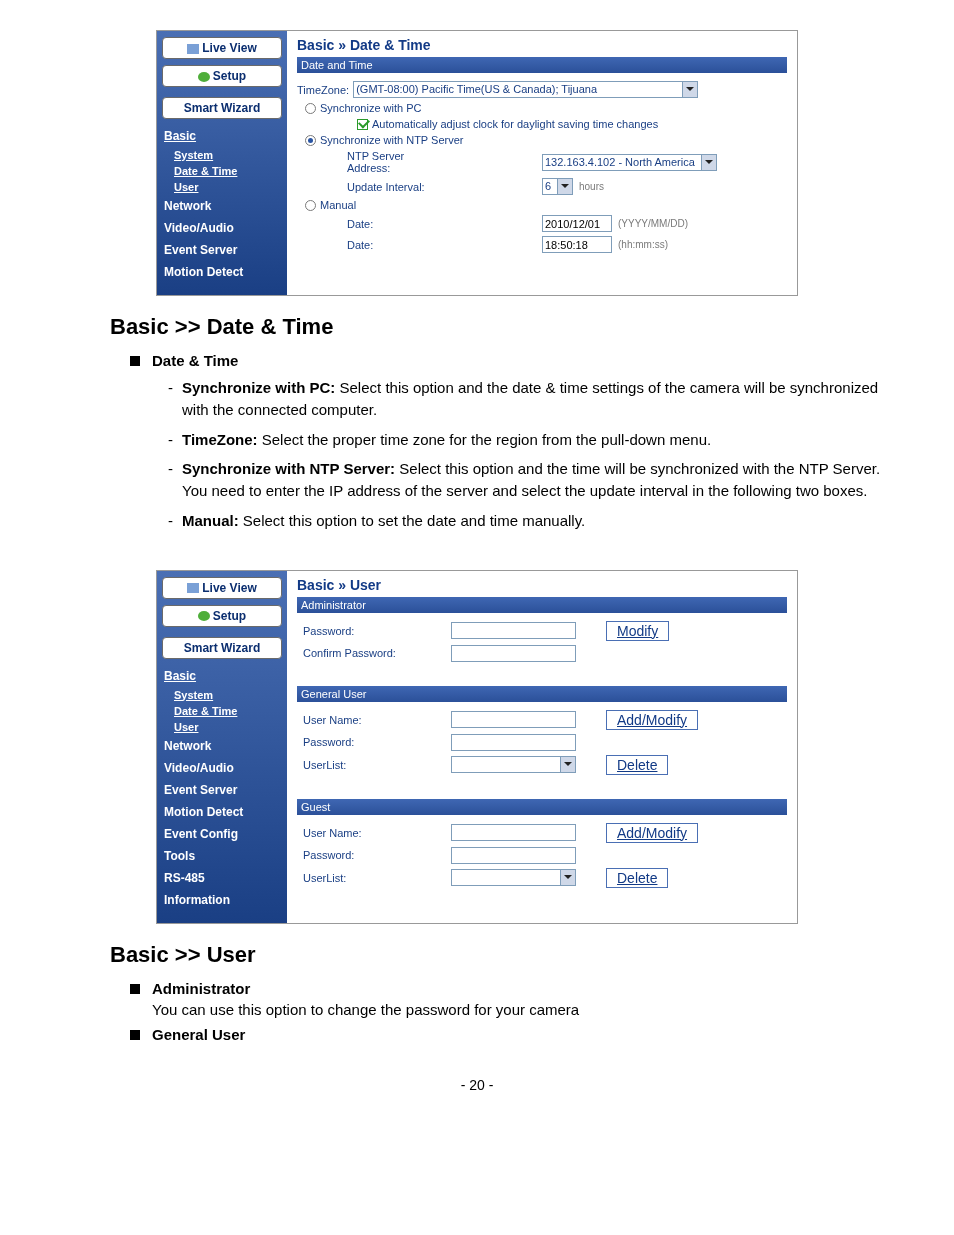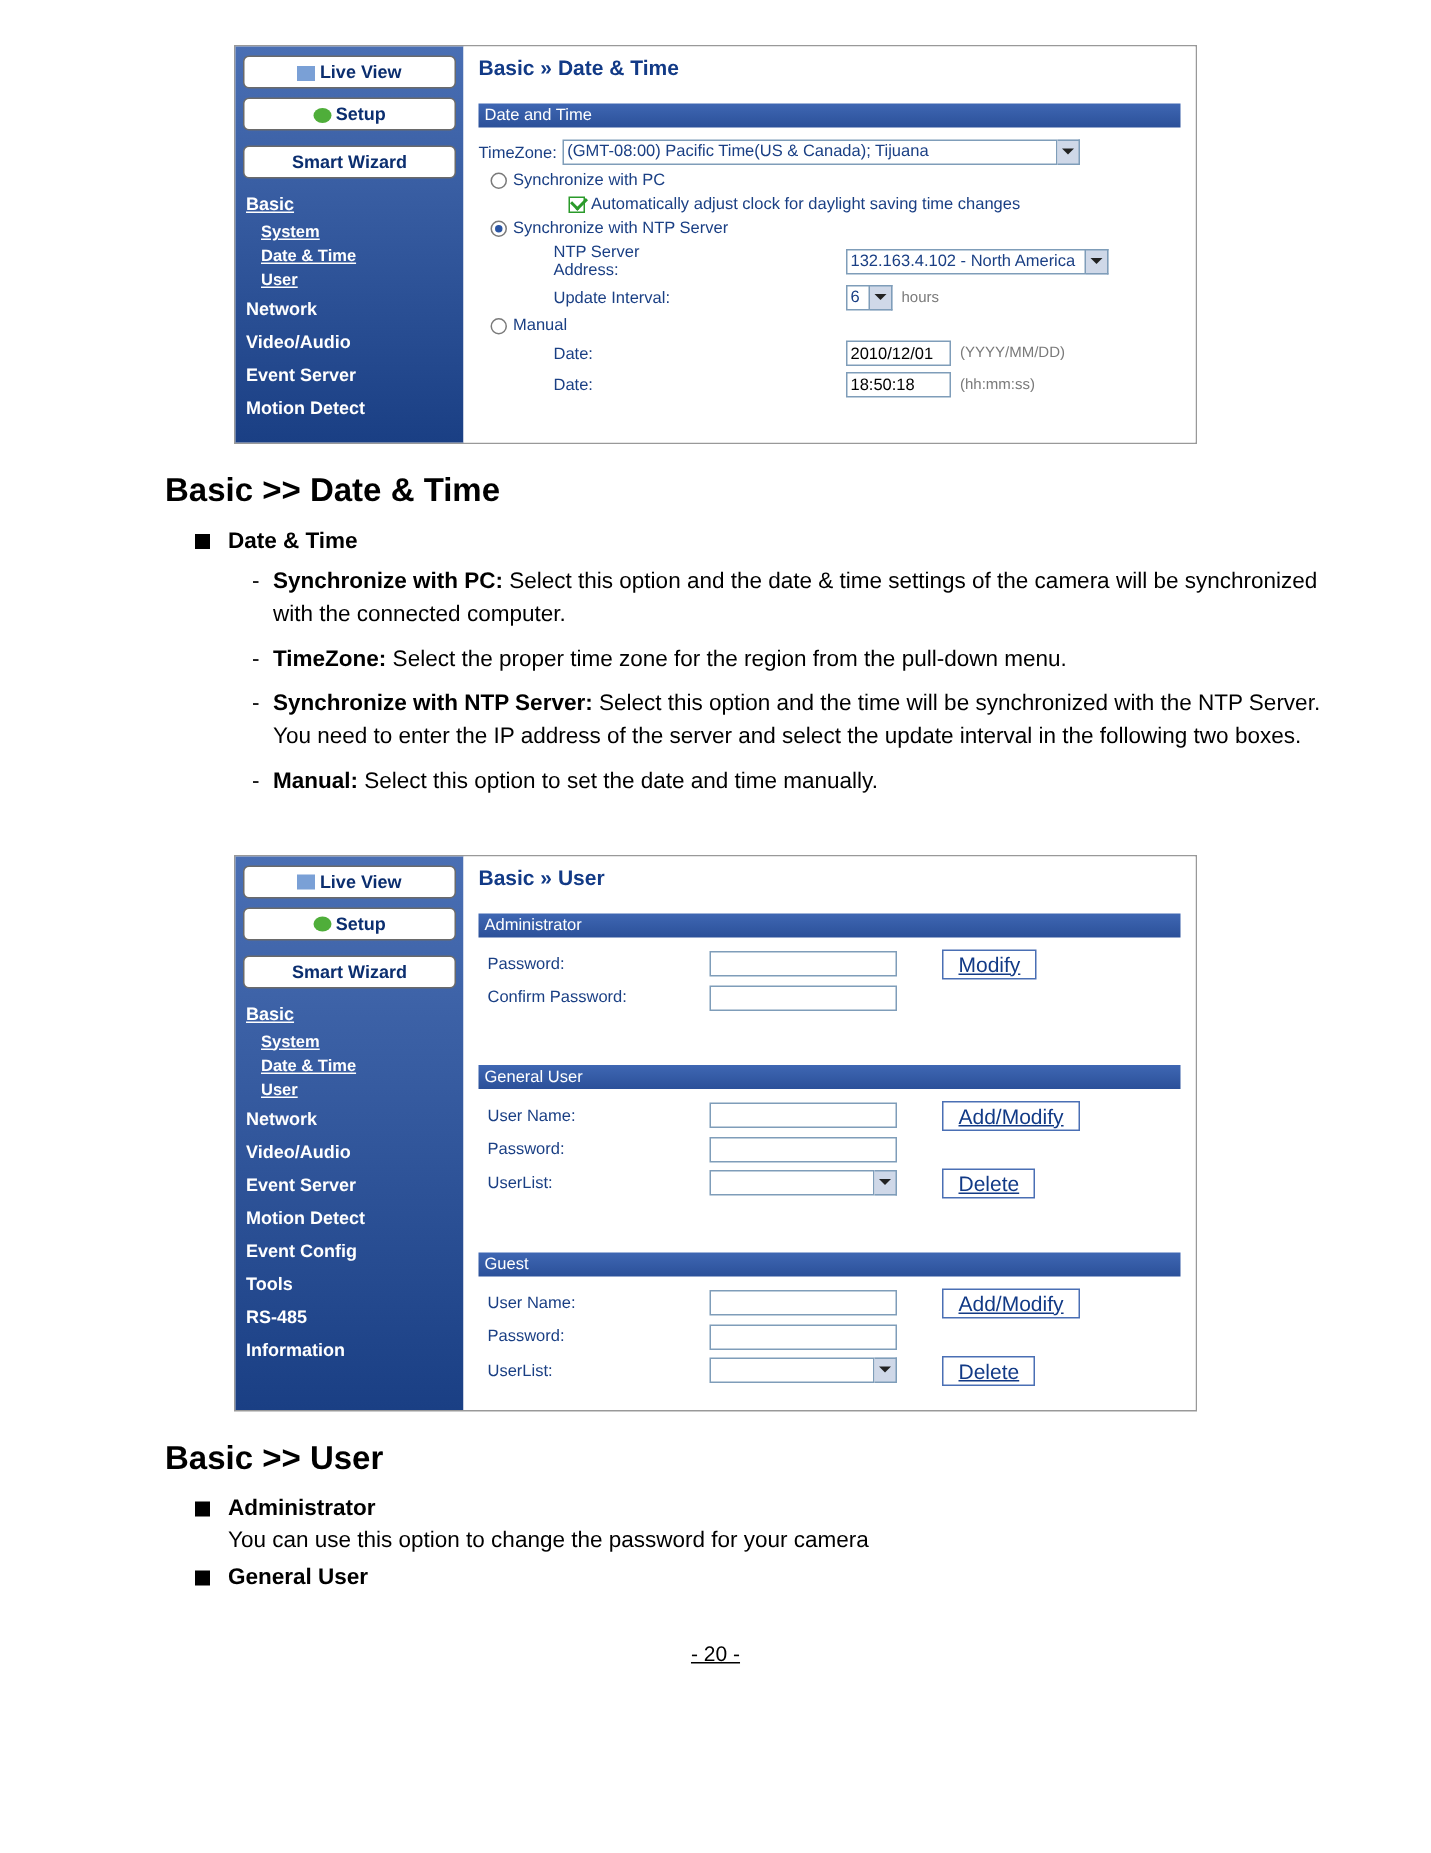--- a/index.html
+++ b/index.html
@@ -14,21 +14,21 @@
   }
   .screenshot {
     width: 640px;
     margin: 0 auto 18px auto;
     display: flex;
     border: 1px solid #999;
     font-size: 12px;
     font-family: Verdana, Arial, sans-serif;
   }
   .side {
-    width: 152px;
+    width: 130px;
     background: linear-gradient(#4a6fb4, #1a3f84);
     padding: 6px 5px 12px 5px;
     box-sizing: border-box;
   }
   .cap {
     background: #fff;
     border: 1px solid #6a6a6a;
     border-radius: 4px;
     padding: 3px 0;
     text-align: center;
@@ -77,21 +77,21 @@
   .crumb {
     font-weight: bold;
     font-size: 14px;
     color: #123a86;
   }
   .bar {
     background: linear-gradient(#3f67b3, #2b5099);
     color: #fff;
     padding: 2px 4px;
     font-size: 11px;
-    margin: 16px 0 6px 0;
+    margin: 4px 0 6px 0;
   }
   .row {
     display: flex;
     align-items: center;
     padding: 2px 0;
     font-size: 11px;
   }
   .row .lbl {
     width: 150px;
     padding-left: 50px;
@@ -215,21 +215,20 @@
   .doclist ul li::before {
     content: "-";
     position: absolute;
     left: 0;
     top: 4px;
   }
   .pager {
     text-align: center;
     margin-top: 30px;
     font-size: 14px;
-    text-decoration: underline;
   }
 </style>
 </head>
 <body>
 
 <div class="screenshot">
   <div class="side">
     <div class="cap"><span class="ico ico-camera"></span><span>Live View</span></div>
     <div class="cap"><span class="ico ico-gear"></span><span>Setup</span></div>
     <div class="cap" style="margin-top:10px">Smart Wizard</div>

